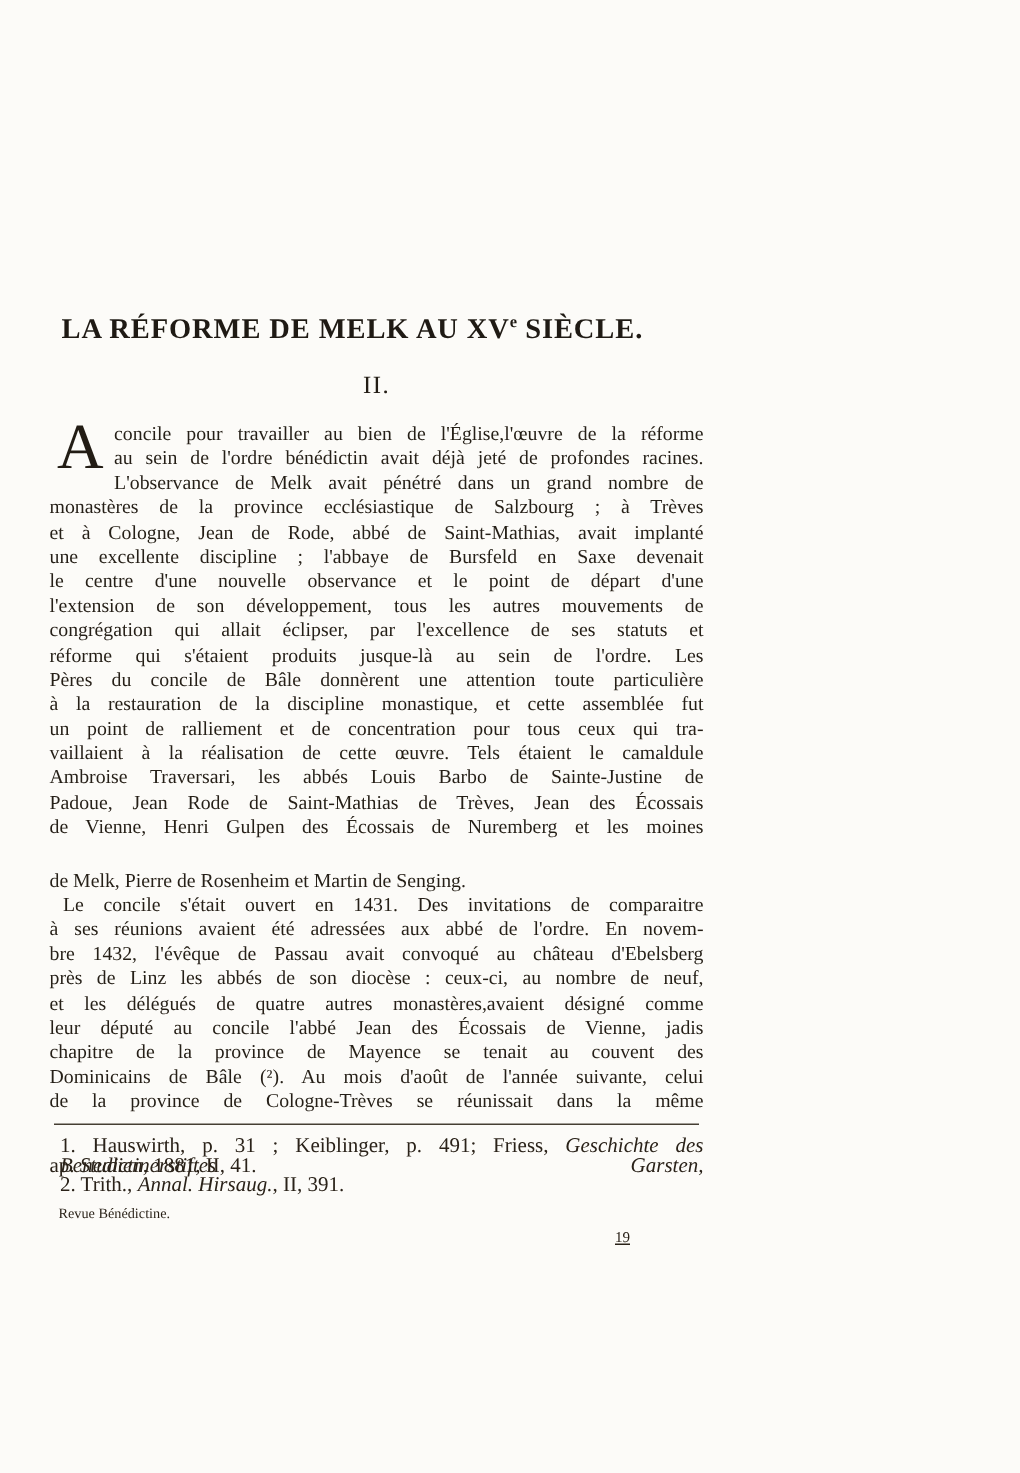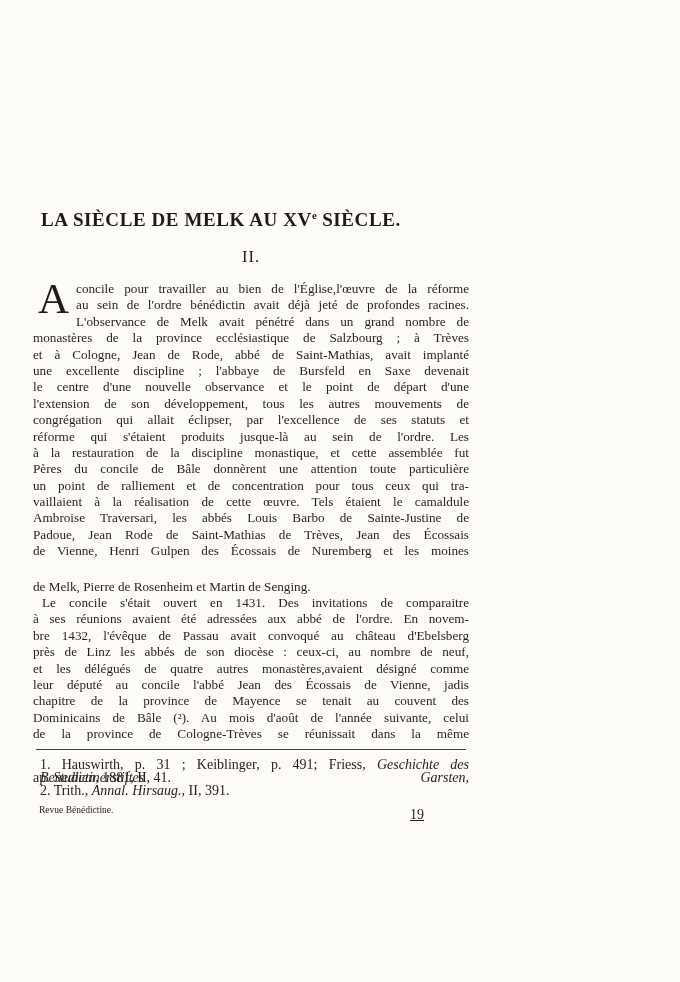--- a/index.html
+++ b/index.html
@@ -93,52 +93,52 @@
   }
   .journal-name {
     position: absolute;
     left: 6px; top: 0;
     font-size: 9.5px;
     font-weight: normal;
     color: #271f15;
   }
   .page-signature {
     position: absolute;
-    left: 377px; top: 2px;
-    font-size: 14px;
+    left: 377px; top: 15px;
+    font-size: 10px;
     color: #2a2219;
     text-decoration: underline;
   }
 </style>
 </head>
 <body>
 
 <div id="page">
   <div class="content">
 
-    <h1 class="title"><span>LA SIÈCLE DE MELK AU XV</span><sup>e</sup><span> SIÈCLE.</span></h1>
+    <h1 class="title"><span>LA RÉFORME DE MELK AU XV</span><sup>e</sup><span> SIÈCLE.</span></h1>
 
     <div class="section-heading">II.</div>
 
     <div class="body-text">
 
       <div>
         <span class="dropcap">A</span>
         <div class="line">concile pour travailler au bien de l'Église,l'œuvre de la réforme</div>
         <div class="line">au sein de l'ordre bénédictin avait déjà jeté de profondes racines.</div>
         <div class="line">L'observance de Melk avait pénétré dans un grand nombre de</div>
         <div class="line">monastères de la province ecclésiastique de Salzbourg ; à Trèves</div>
         <div class="line">et à Cologne, Jean de Rode, abbé de Saint-Mathias, avait implanté</div>
         <div class="line">une excellente discipline ; l'abbaye de Bursfeld en Saxe devenait</div>
         <div class="line">le centre d'une nouvelle observance et le point de départ d'une</div>
         <div class="line">l'extension de son développement, tous les autres mouvements de</div>
         <div class="line">congrégation qui allait éclipser, par l'excellence de ses statuts et</div>
         <div class="line">réforme qui s'étaient produits jusque-là au sein de l'ordre. Les</div>
+        <div class="line">Pères du concile de Bâle donnèrent une attention toute particulière</div>
         <div class="line">à la restauration de la discipline monastique, et cette assemblée fut</div>
-        <div class="line">Pères du concile de Bâle donnèrent une attention toute particulière</div>
         <div class="line">un point de ralliement et de concentration pour tous ceux qui tra-</div>
         <div class="line">vaillaient à la réalisation de cette œuvre. Tels étaient le camaldule</div>
         <div class="line">Ambroise Traversari, les abbés Louis Barbo de Sainte-Justine de</div>
         <div class="line">Padoue, Jean Rode de Saint-Mathias de Trèves, Jean des Écossais</div>
         <div class="line">de Vienne, Henri Gulpen des Écossais de Nuremberg et les moines</div>
         <div class="line last">de Melk, Pierre de Rosenheim et Martin de Senging.</div>
       </div>
 
       <div>
         <div class="line indent">Le concile s'était ouvert en 1431. Des invitations de comparaitre</div>

